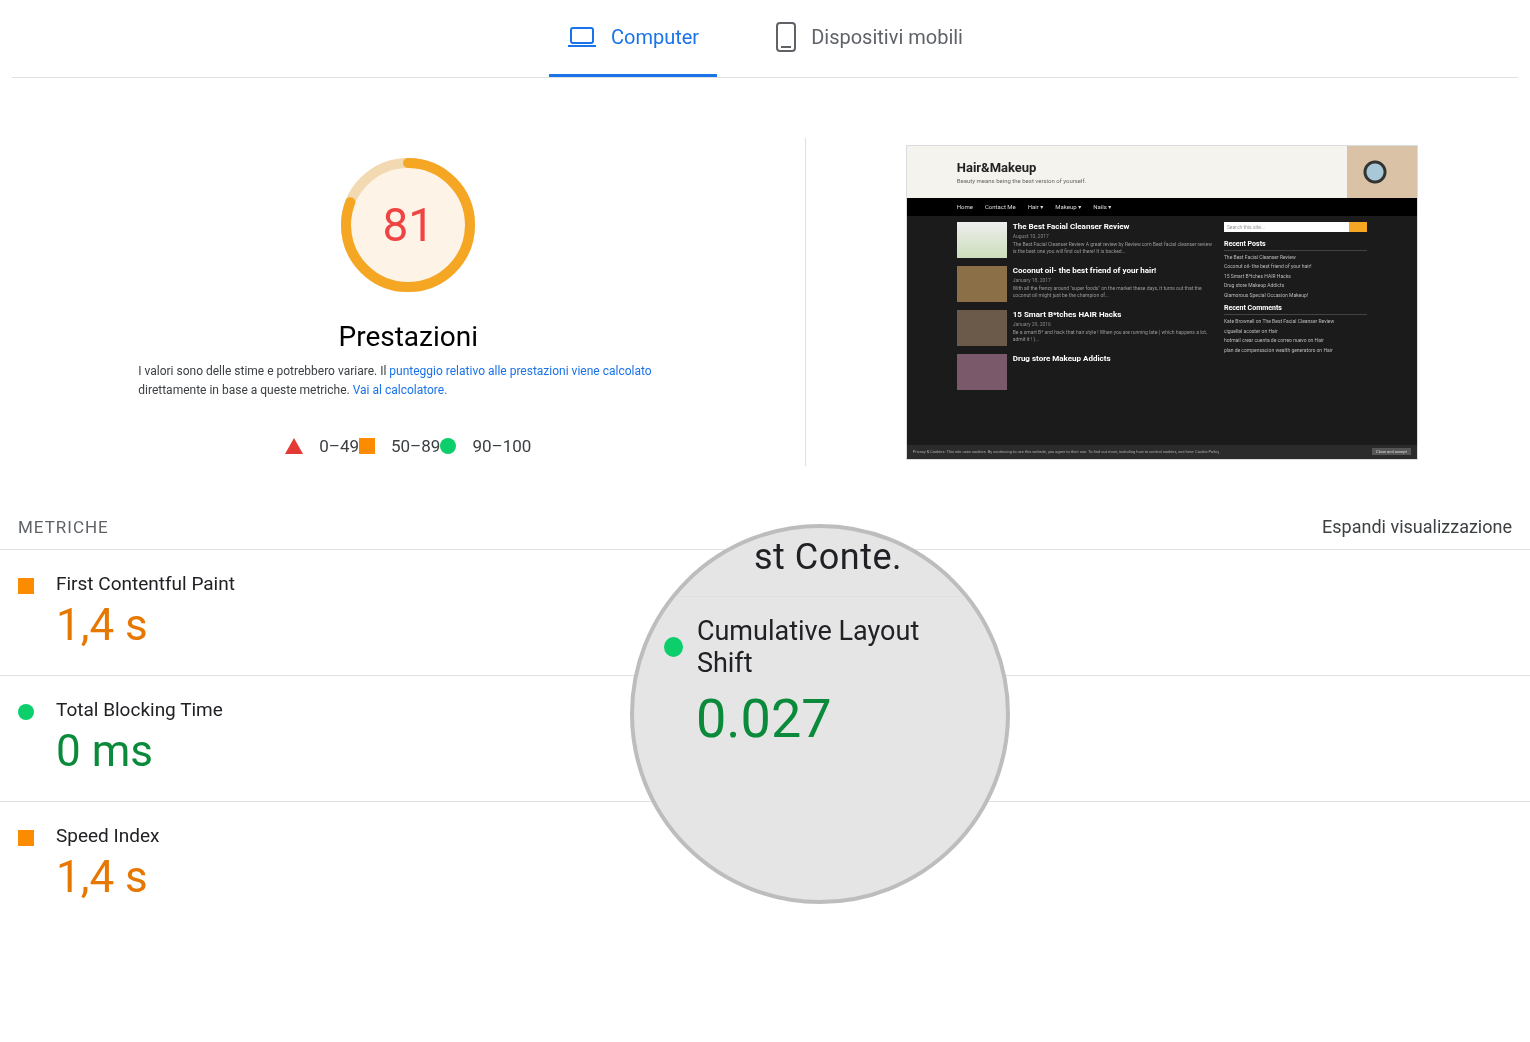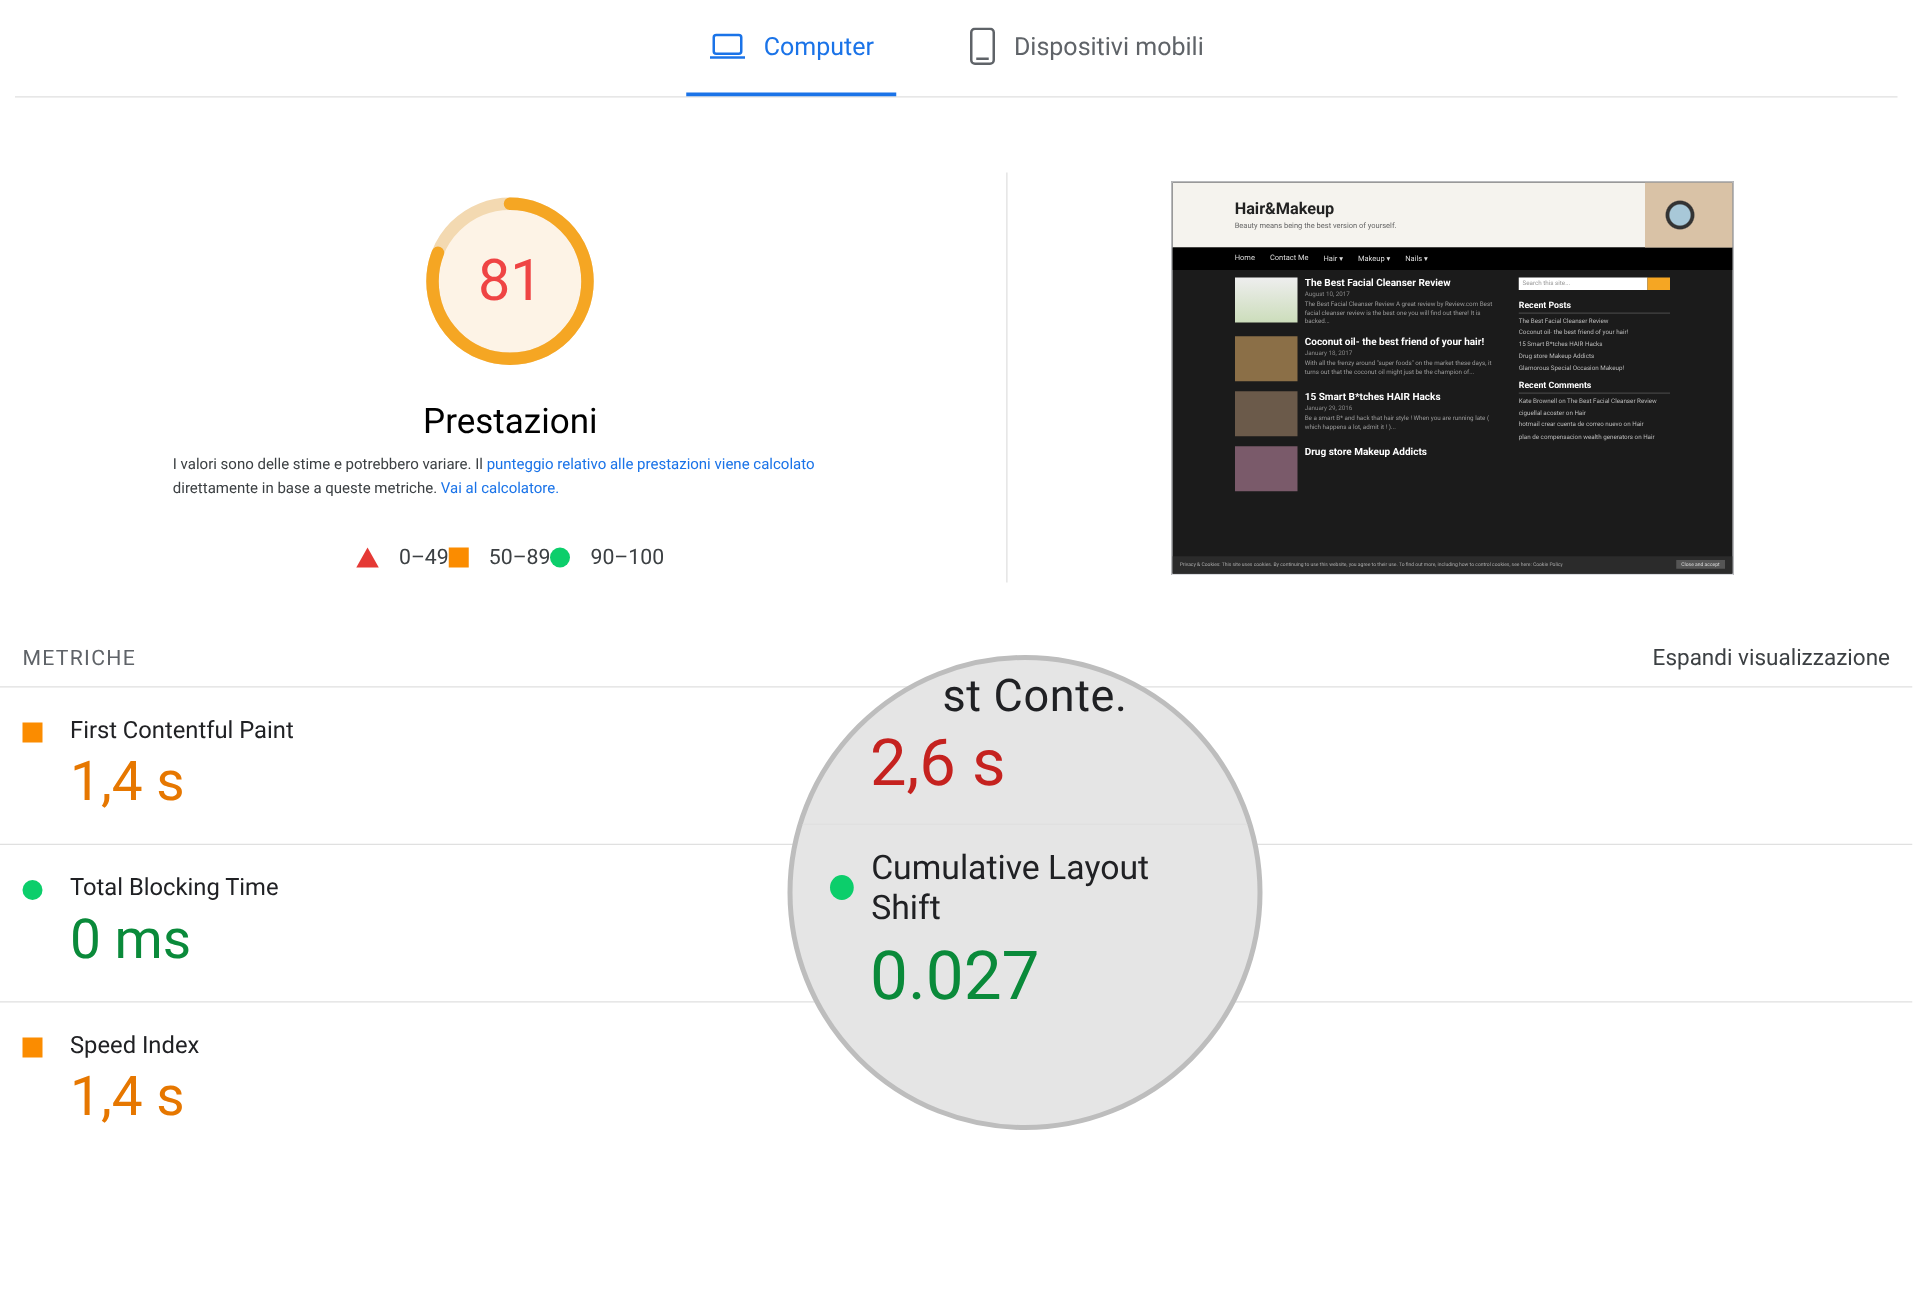--- a/index.html
+++ b/index.html
@@ -15,21 +15,21 @@
   .gauge-score { position: absolute; inset: 0; display: flex; align-items: center; justify-content: center; font-size: 46px; font-weight: 400; color: #ef4444; }
   .gauge-title { font-size: 28px; margin-top: 20px; color: #000000; }
   .gauge-desc { font-size: 12px; color: #3c4043; margin-top: 9px; line-height: 1.6; max-width: 540px; }
   .gauge-desc a { color: #1a73e8; text-decoration: none; }
   .legend { display: flex; margin-top: 36px; align-items: center; }
   .legend-item { display: flex; align-items: center; gap: 16px; font-size: 17px; color: #3c4043; }
   .shape-tri { width: 0; height: 0; border-left: 9px solid transparent; border-right: 9px solid transparent; border-bottom: 16px solid #e53935; }
   .shape-sq { width: 16px; height: 16px; background: #fb8c00; }
   .shape-circ { width: 16px; height: 16px; border-radius: 50%; background: #0cce6b; }
   .overview-right { flex: 1; display: flex; align-items: center; justify-content: center; }
-  .screenshot { width: 450px; height: 315px; border: 1px solid #dadce0; background: #1b1b1b; position: relative; overflow: hidden; font-size: 7px; color: #bbb; }
+  .screenshot { width: 512px; height: 315px; border: 1px solid #dadce0; background: #1b1b1b; position: relative; overflow: hidden; font-size: 7px; color: #bbb; }
   .ss-header { background: #f5f3ee; height: 52px; padding: 6px 50px; color: #333; display:flex; align-items:flex-start; flex-direction:column; justify-content:center;}
   .ss-title { font-size: 13px; font-weight: bold; color:#222;}
   .ss-sub { font-size: 6px; color:#666; margin-top:2px;}
   .ss-nav { background:#000; height:18px; display:flex; gap:12px; padding:0 50px; align-items:center; font-size:6px; color:#ddd;}
   .ss-body { display:flex; padding:6px 50px 0; gap:10px;}
   .ss-posts { flex:1.8; }
   .ss-post { display:flex; gap:6px; margin-bottom:8px;}
   .ss-thumb { width:50px; height:36px; background:#777; flex-shrink:0;}
   .ss-ptitle { font-size:8px; color:#fff; font-weight:bold; line-height:1.2;}
   .ss-pdate { font-size:5px; color:#888; margin:2px 0;}
@@ -218,21 +218,20 @@
     <span class="m-shape m-sq"></span>
     <div>
       <div class="m-name">Speed Index</div>
       <div class="m-value m-orange2">1,4 s</div>
     </div>
   </div>
   <div class="metric" style="border-bottom:none;"></div>
 
   <div class="lens">
     <div class="partial">st Conte.</div>
-    <div class="big1">2,6 s</div>
     <hr>
     <div class="row2">
       <span class="dot"></span>
       <span class="lbl">Cumulative Layout Shift</span>
     </div>
     <div class="big2">0.027</div>
   </div>
 </div>
 
 </body></html>

